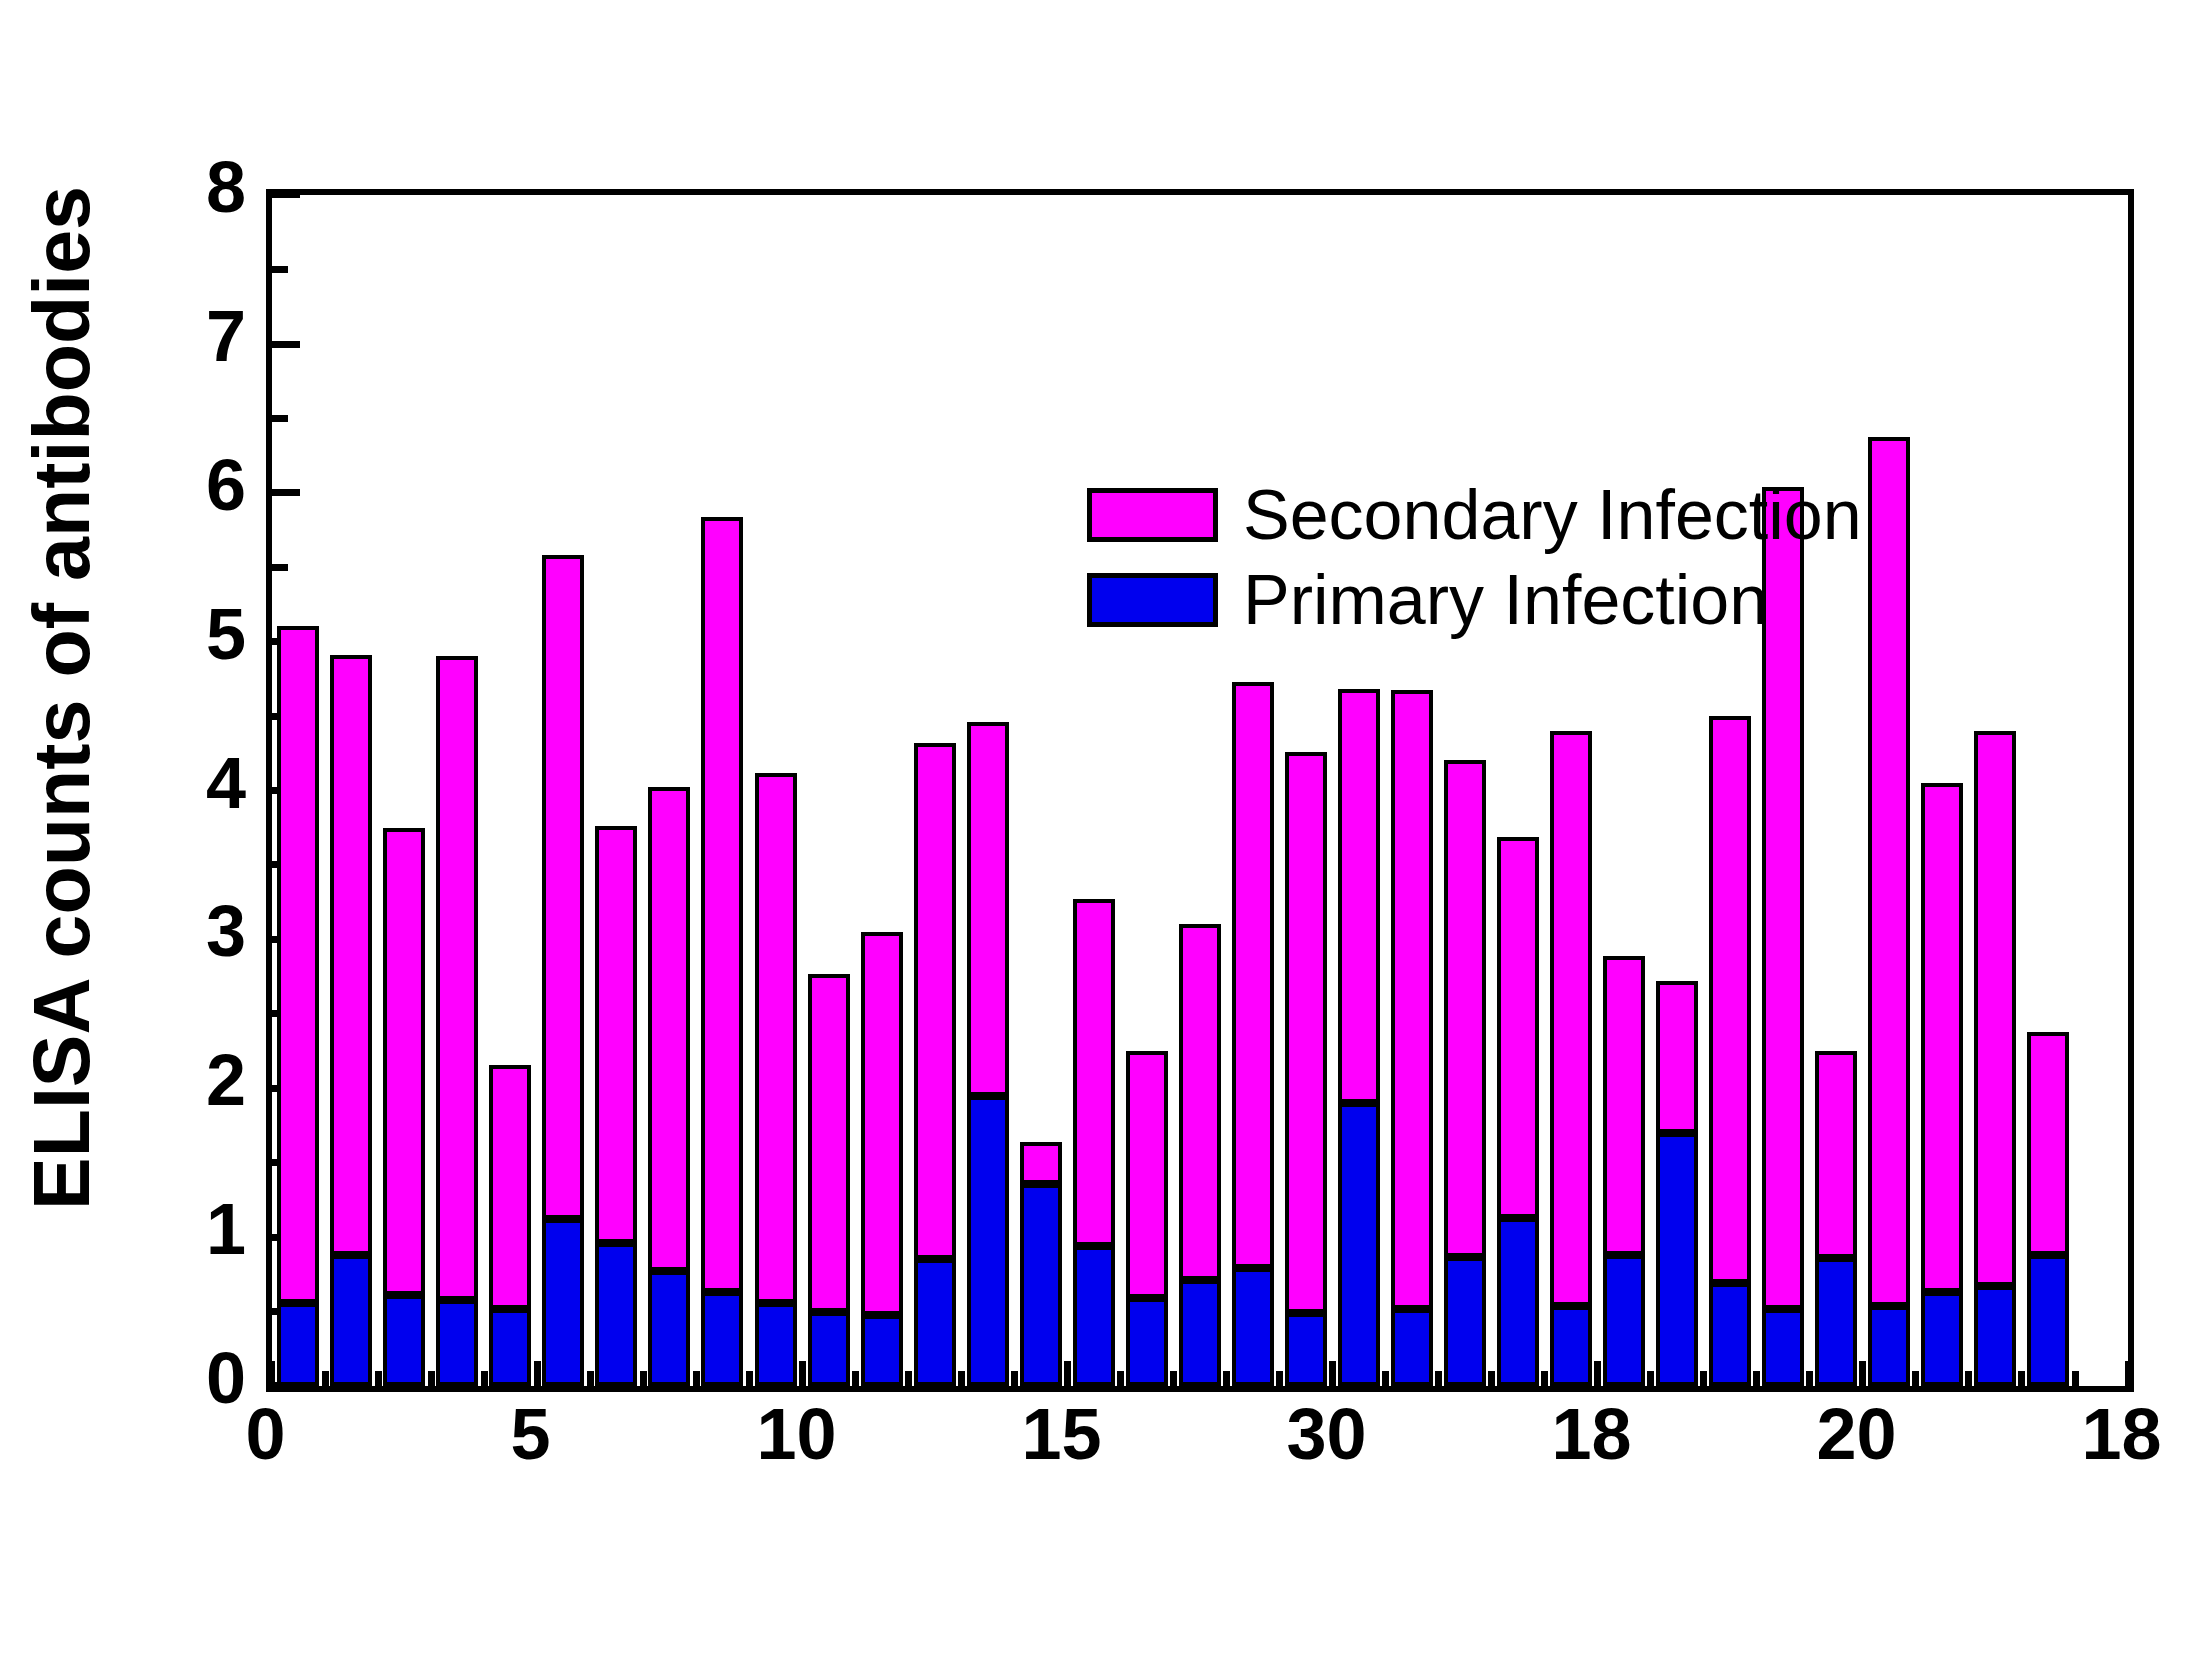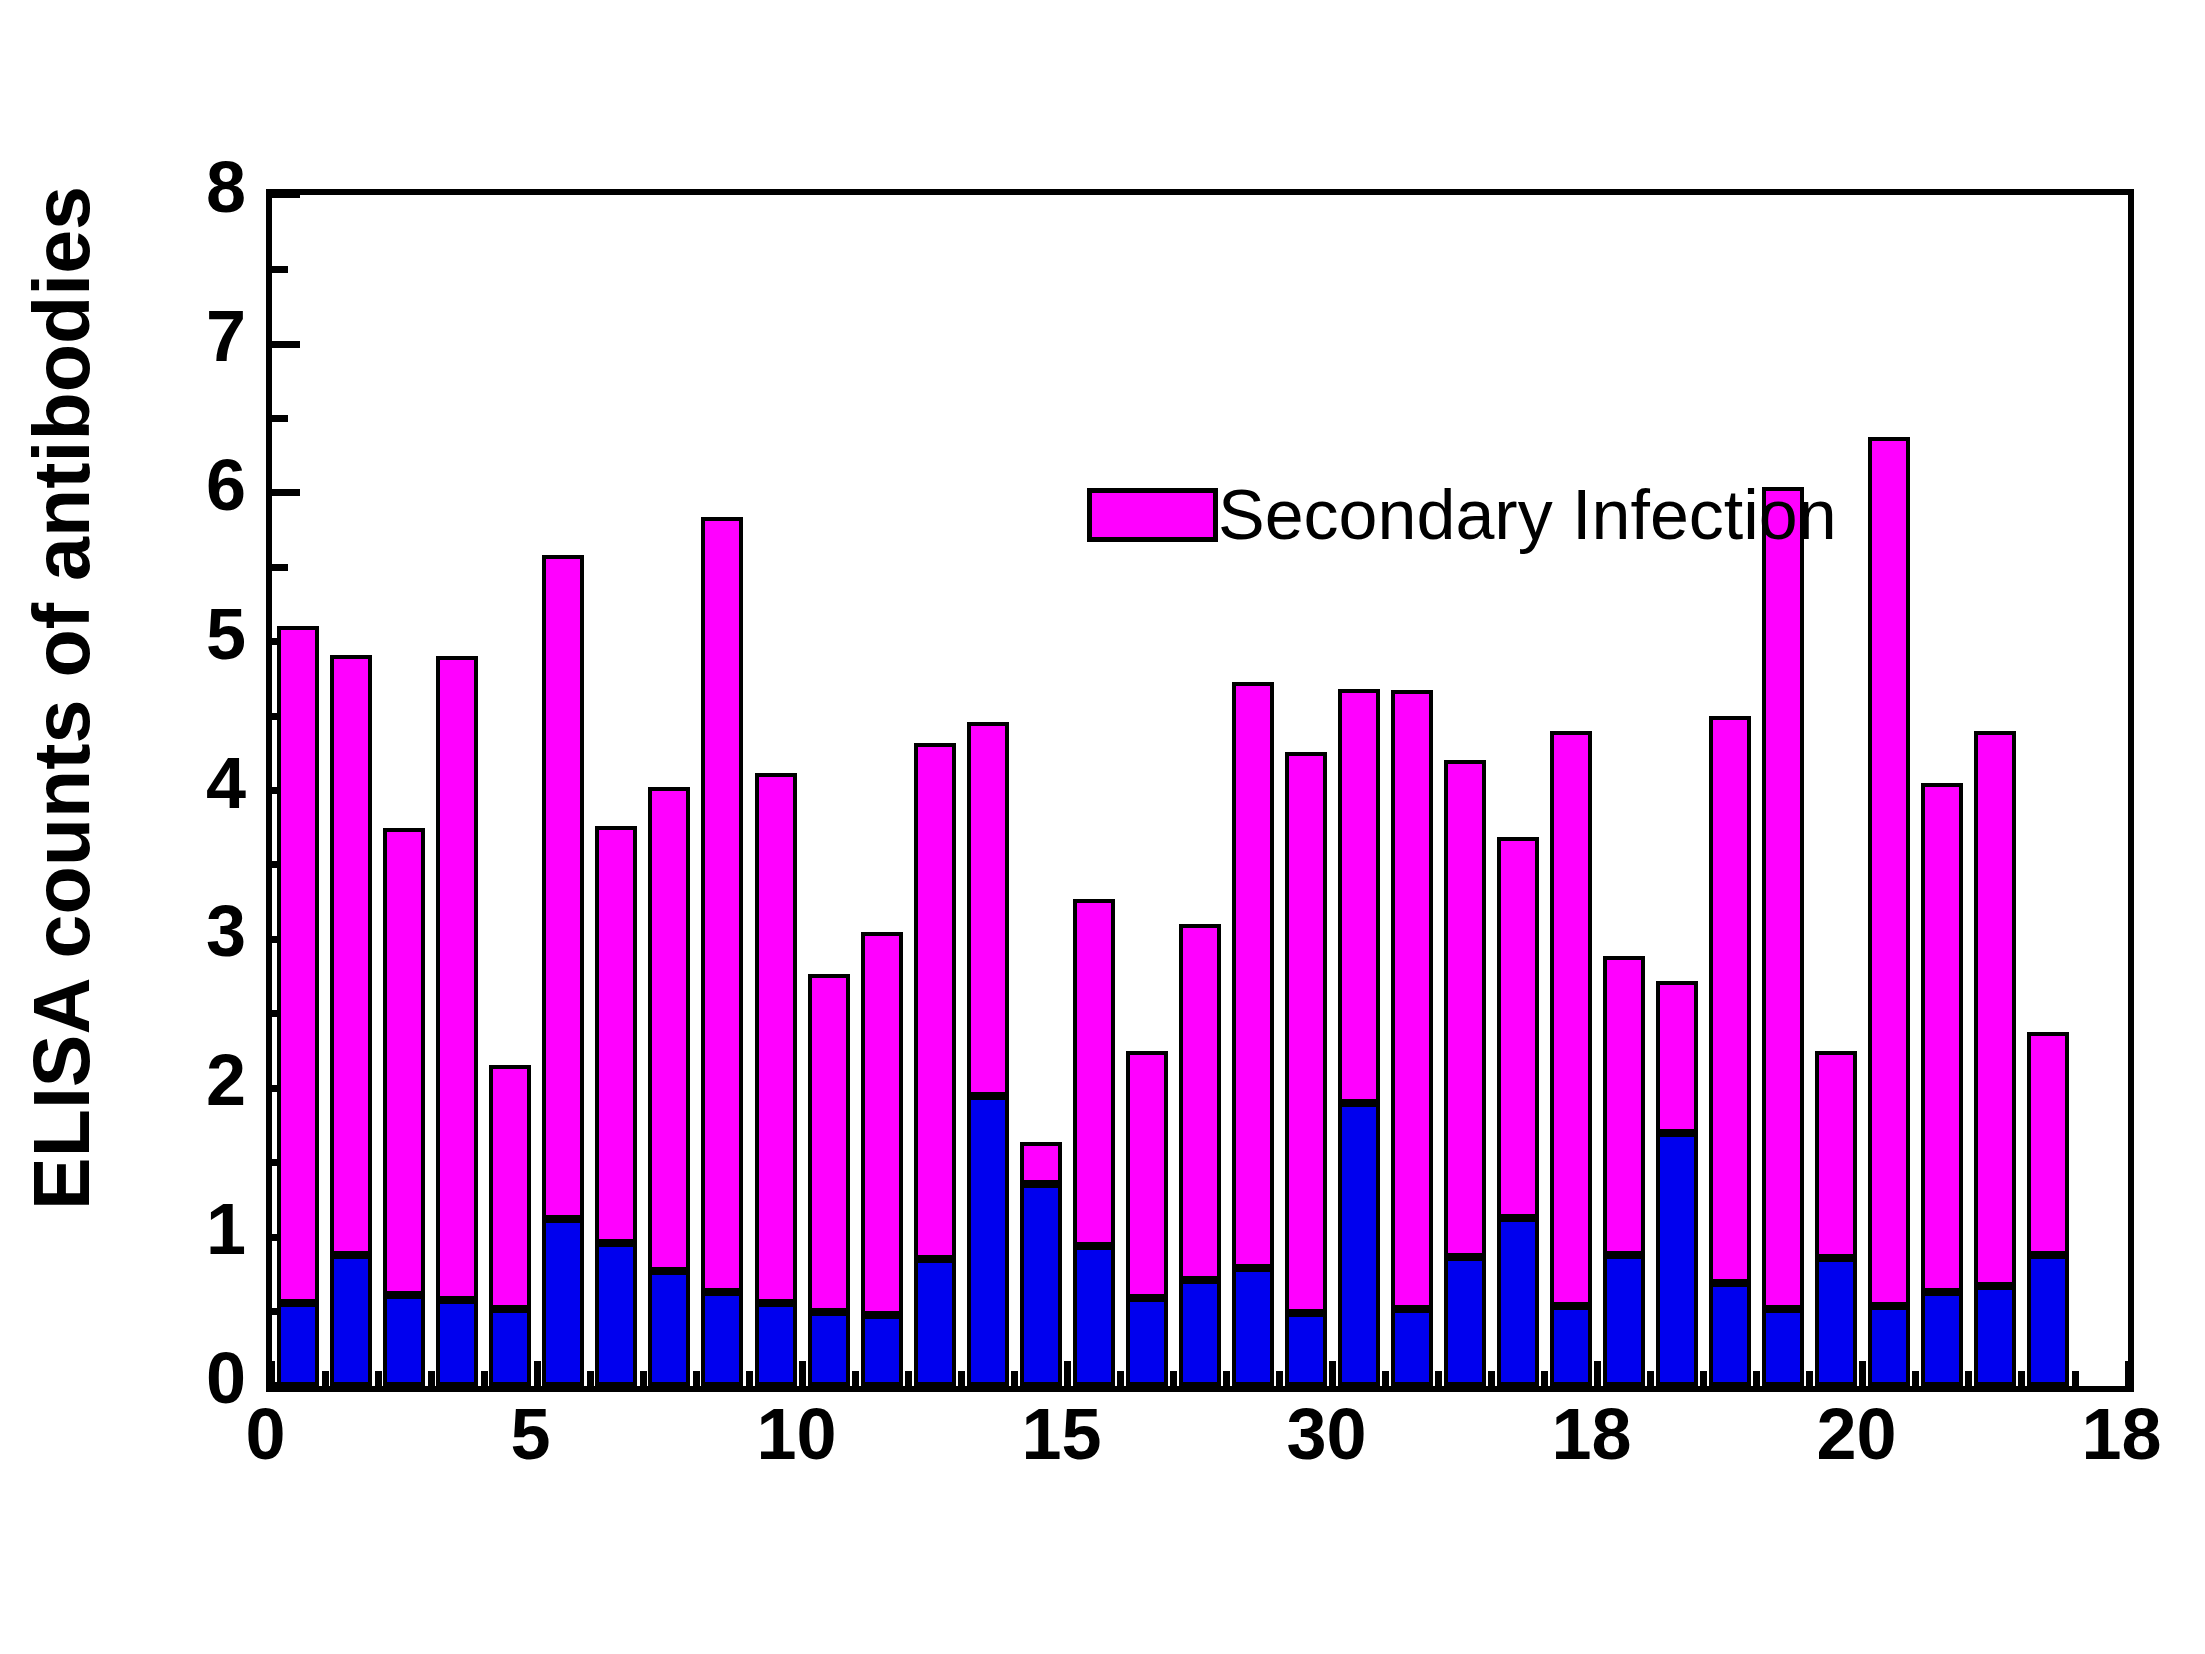--- a/index.html
+++ b/index.html
@@ -117,20 +117,21 @@
     position: absolute;
     left: 815px;
     top: 285px;
     display: flex;
     flex-direction: column;
     gap: 14.7px;
   }
   .legend-row {
     display: flex;
     align-items: center;
+    gap: 25px;
   }
   .legend-swatch {
     width: 131px;
     height: 54px;
     border: 5.1px solid #000000;
     box-sizing: border-box;
   }
   .legend-text {
     font-size: 70px;
     color: #000000;
@@ -367,18 +368,22 @@
             <div class="seg secondary" style="background: rgb(255, 0, 255); bottom: 131px; height: 223px;"></div>
             <div class="seg primary" style="background: rgb(0, 0, 238); height: 131px;"></div>
           </div>
         </div>
 
       <div id="legend">
         <div class="legend-row">
           <div class="legend-swatch" style="background: rgb(255, 0, 255);"></div>
           <div class="legend-text">Secondary Infection</div>
         </div>
+        <div class="legend-row">
+          <div class="legend-swatch" style="background: rgb(0, 0, 238);"></div>
+          <div class="legend-text">Primary Infection</div>
+        </div>
       </div>
     </div>
   </div>
 
 </div>
 
 
 </body></html>

